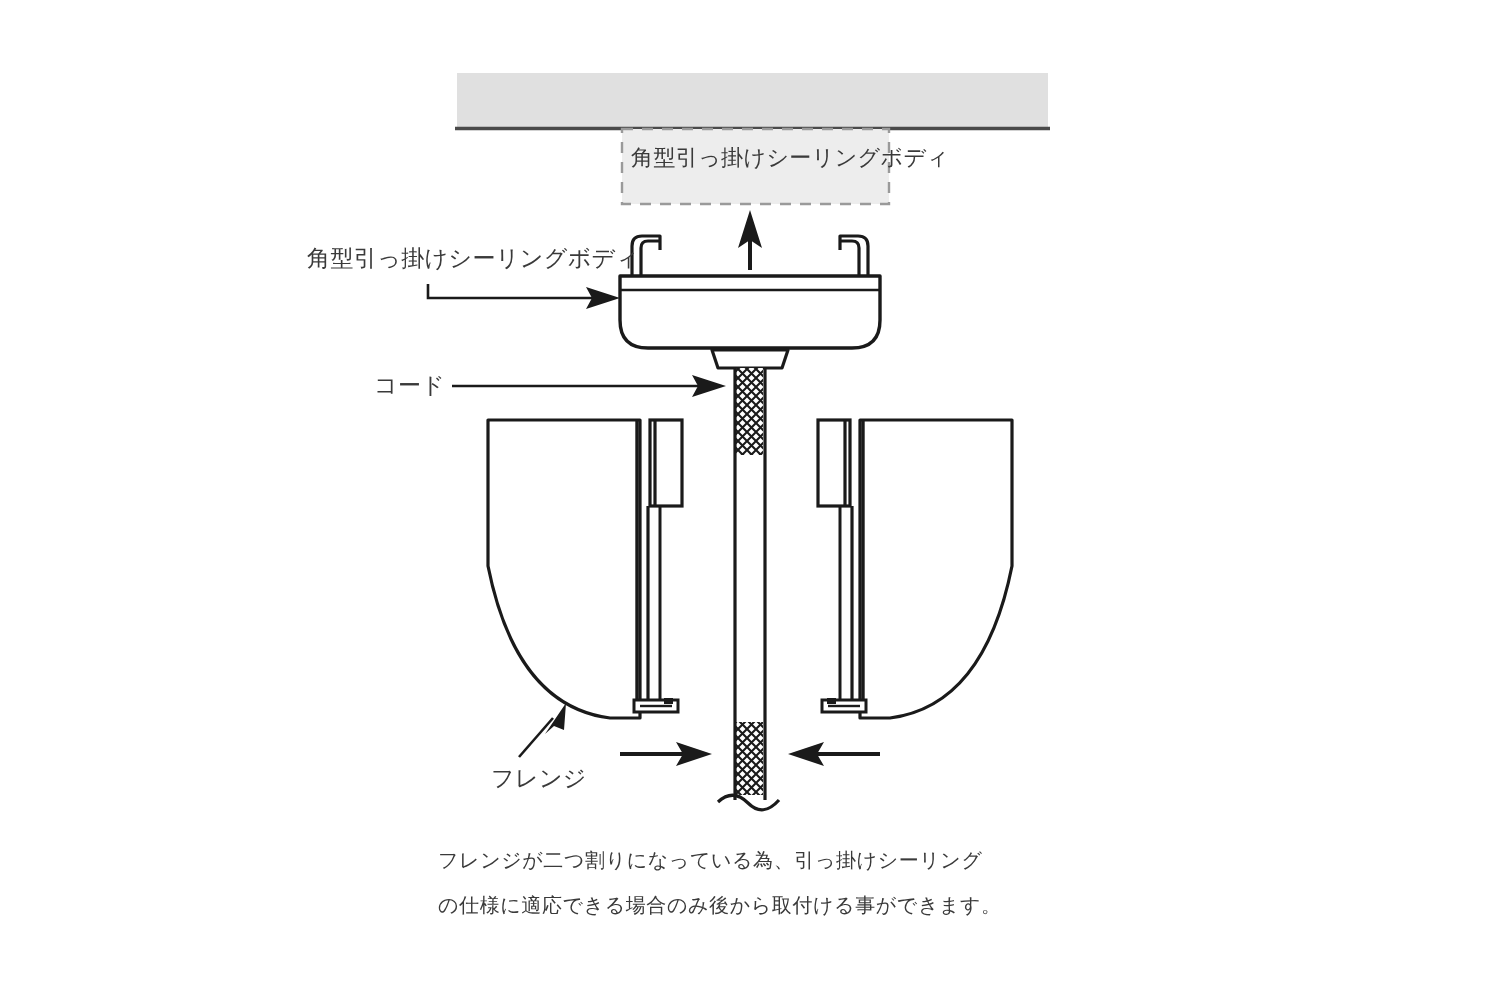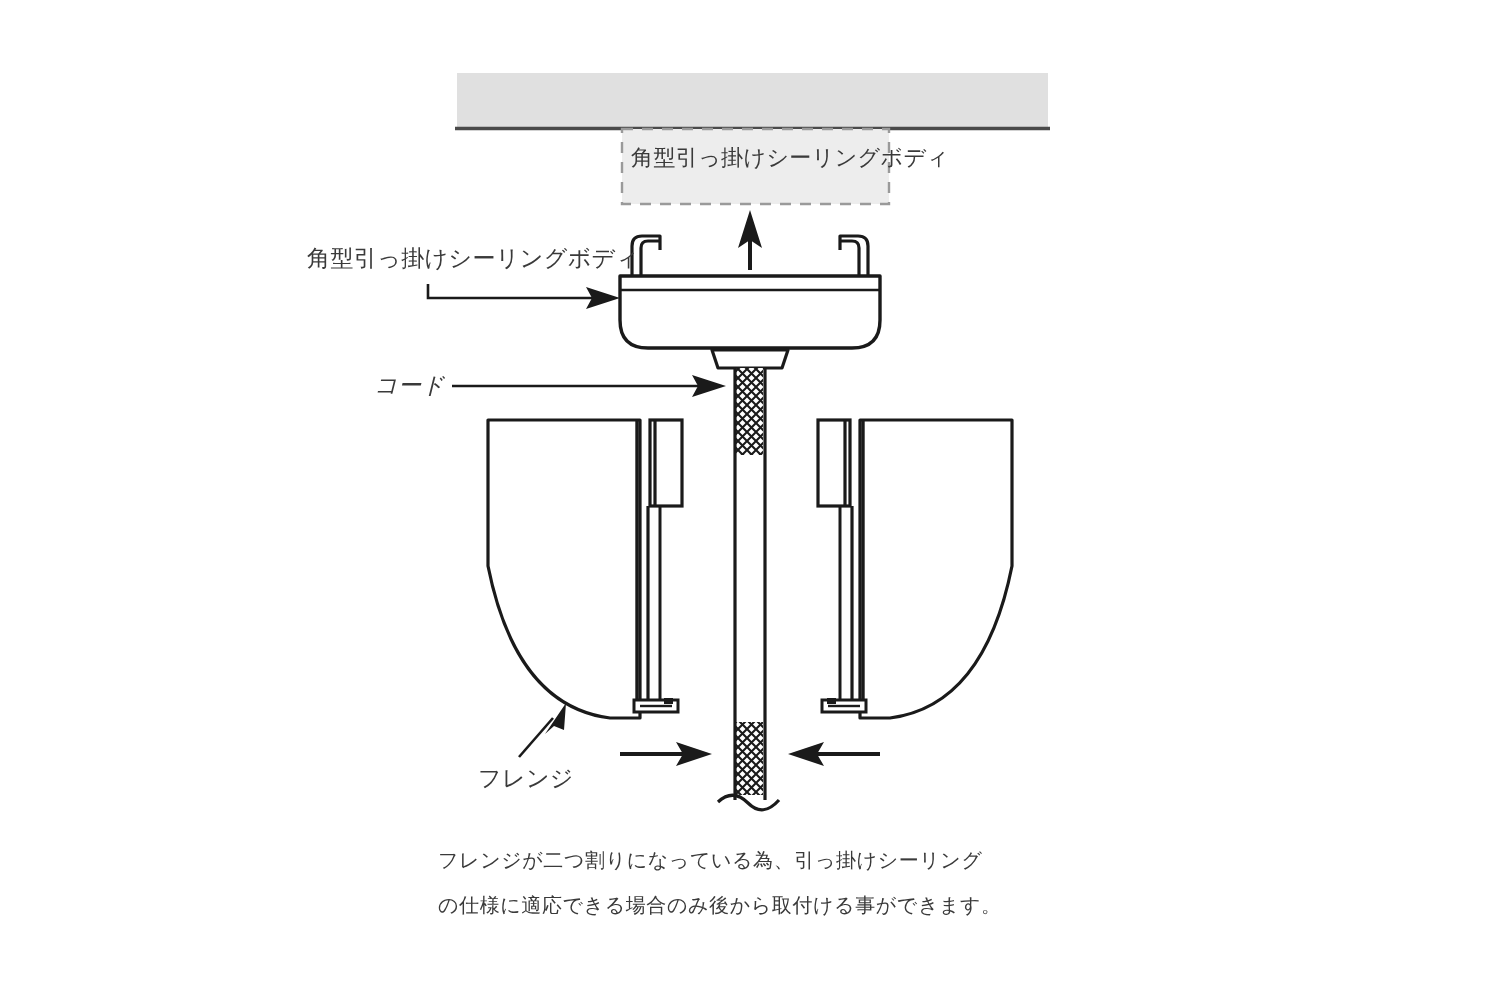--- a/index.html
+++ b/index.html
@@ -38,24 +38,23 @@
     top: 146px;
     font-size: 22px;
   }
   #label-cap {
     left: 307px;
     top: 246px;
   }
   #label-cord {
     left: 374px;
     top: 373px;
-    font-style: italic;
   }
   #label-flange {
-    left: 478px;
+    left: 491px;
     top: 766px;
   }
   #caption {
     position: absolute;
     left: 438px;
     top: 838px;
     color: #3a3a3a;
     font-size: 20px;
     line-height: 45px;
     letter-spacing: 0.6px;

